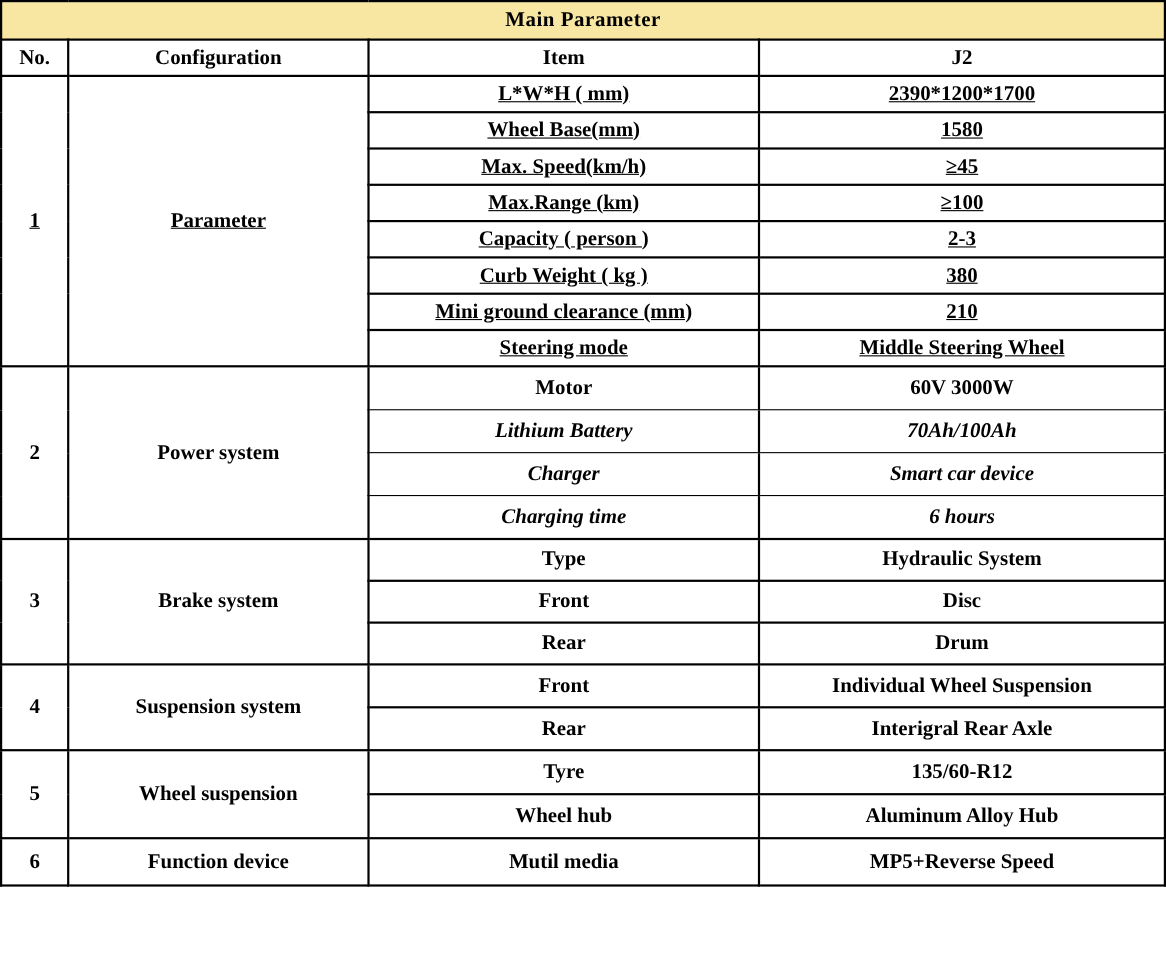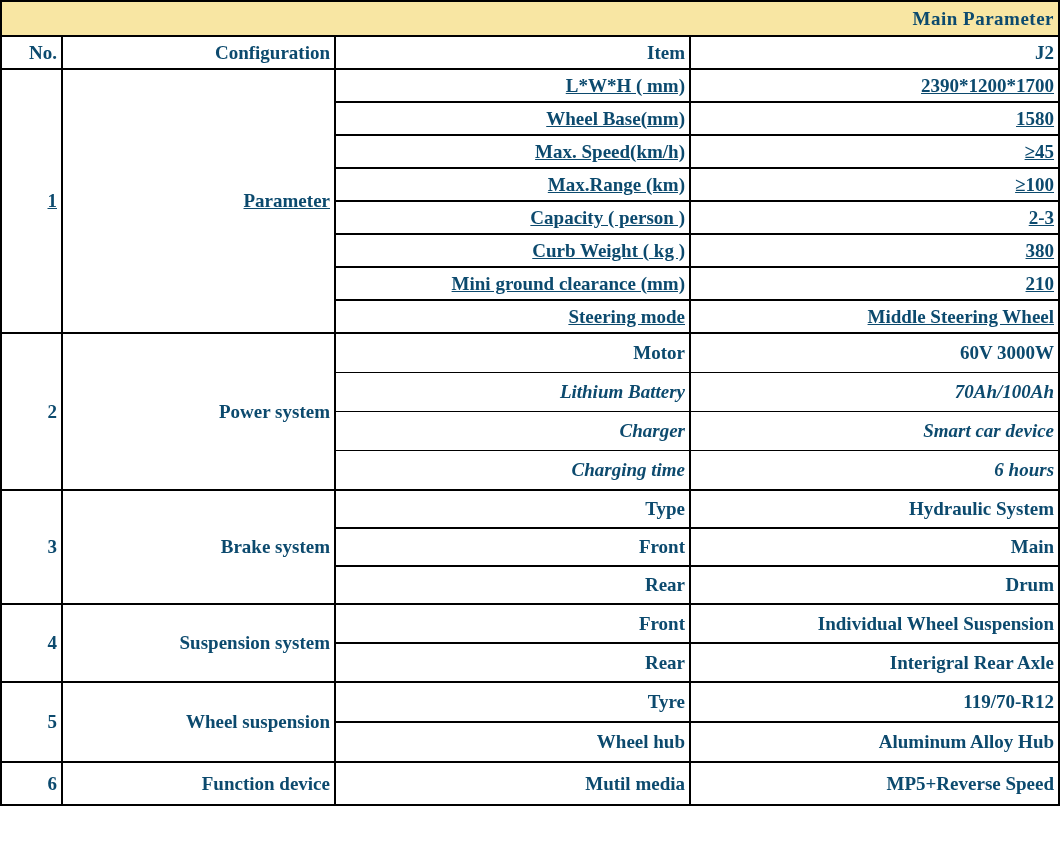--- a/index.html
+++ b/index.html
@@ -16,26 +16,26 @@
     overflow:hidden;
   }
   table.spec{
     border-collapse:collapse;
     table-layout:fixed;
     width:1058px;
     margin:0;
   }
   table.spec td{
     border:2px solid var(--border);
-    text-align:right;
+    text-align:center;
     vertical-align:middle;
     font-family:"Liberation Serif","DejaVu Serif",serif;
     font-weight:bold;
     font-size:19px;
-    color:#0c4a6e;
+    color:#000000;
     padding:0 4px;
     overflow:hidden;
     white-space:nowrap;
   }
   td.title-cell{
     background:var(--title-bg);
     color:var(--title-text);
     font-size:23px;
     height:33px;
     letter-spacing:.5px;
@@ -126,21 +126,21 @@
     </tr>
 
     <tr class="h40">
       <td rowspan="3">3</td>
       <td rowspan="3">Brake system</td>
       <td class="item-cell">Type</td>
       <td class="val-cell">Hydraulic System</td>
     </tr>
     <tr class="h40">
       <td class="item-cell">Front</td>
-      <td class="val-cell">Main</td>
+      <td class="val-cell">Disc</td>
     </tr>
     <tr class="h40">
       <td class="item-cell">Rear</td>
       <td class="val-cell">Drum</td>
     </tr>
 
     <tr class="h41">
       <td rowspan="2">4</td>
       <td rowspan="2">Suspension system</td>
       <td class="item-cell">Front</td>
@@ -148,21 +148,21 @@
     </tr>
     <tr class="h41">
       <td class="item-cell">Rear</td>
       <td class="val-cell">Interigral Rear Axle</td>
     </tr>
 
     <tr class="h42">
       <td rowspan="2">5</td>
       <td rowspan="2">Wheel suspension</td>
       <td class="item-cell">Tyre</td>
-      <td class="val-cell">119/70-R12</td>
+      <td class="val-cell">135/60-R12</td>
     </tr>
     <tr class="h42">
       <td class="item-cell">Wheel hub</td>
       <td class="val-cell">Aluminum Alloy Hub</td>
     </tr>
 
     <tr class="h45">
       <td>6</td>
       <td>Function device</td>
       <td class="item-cell">Mutil media</td>

